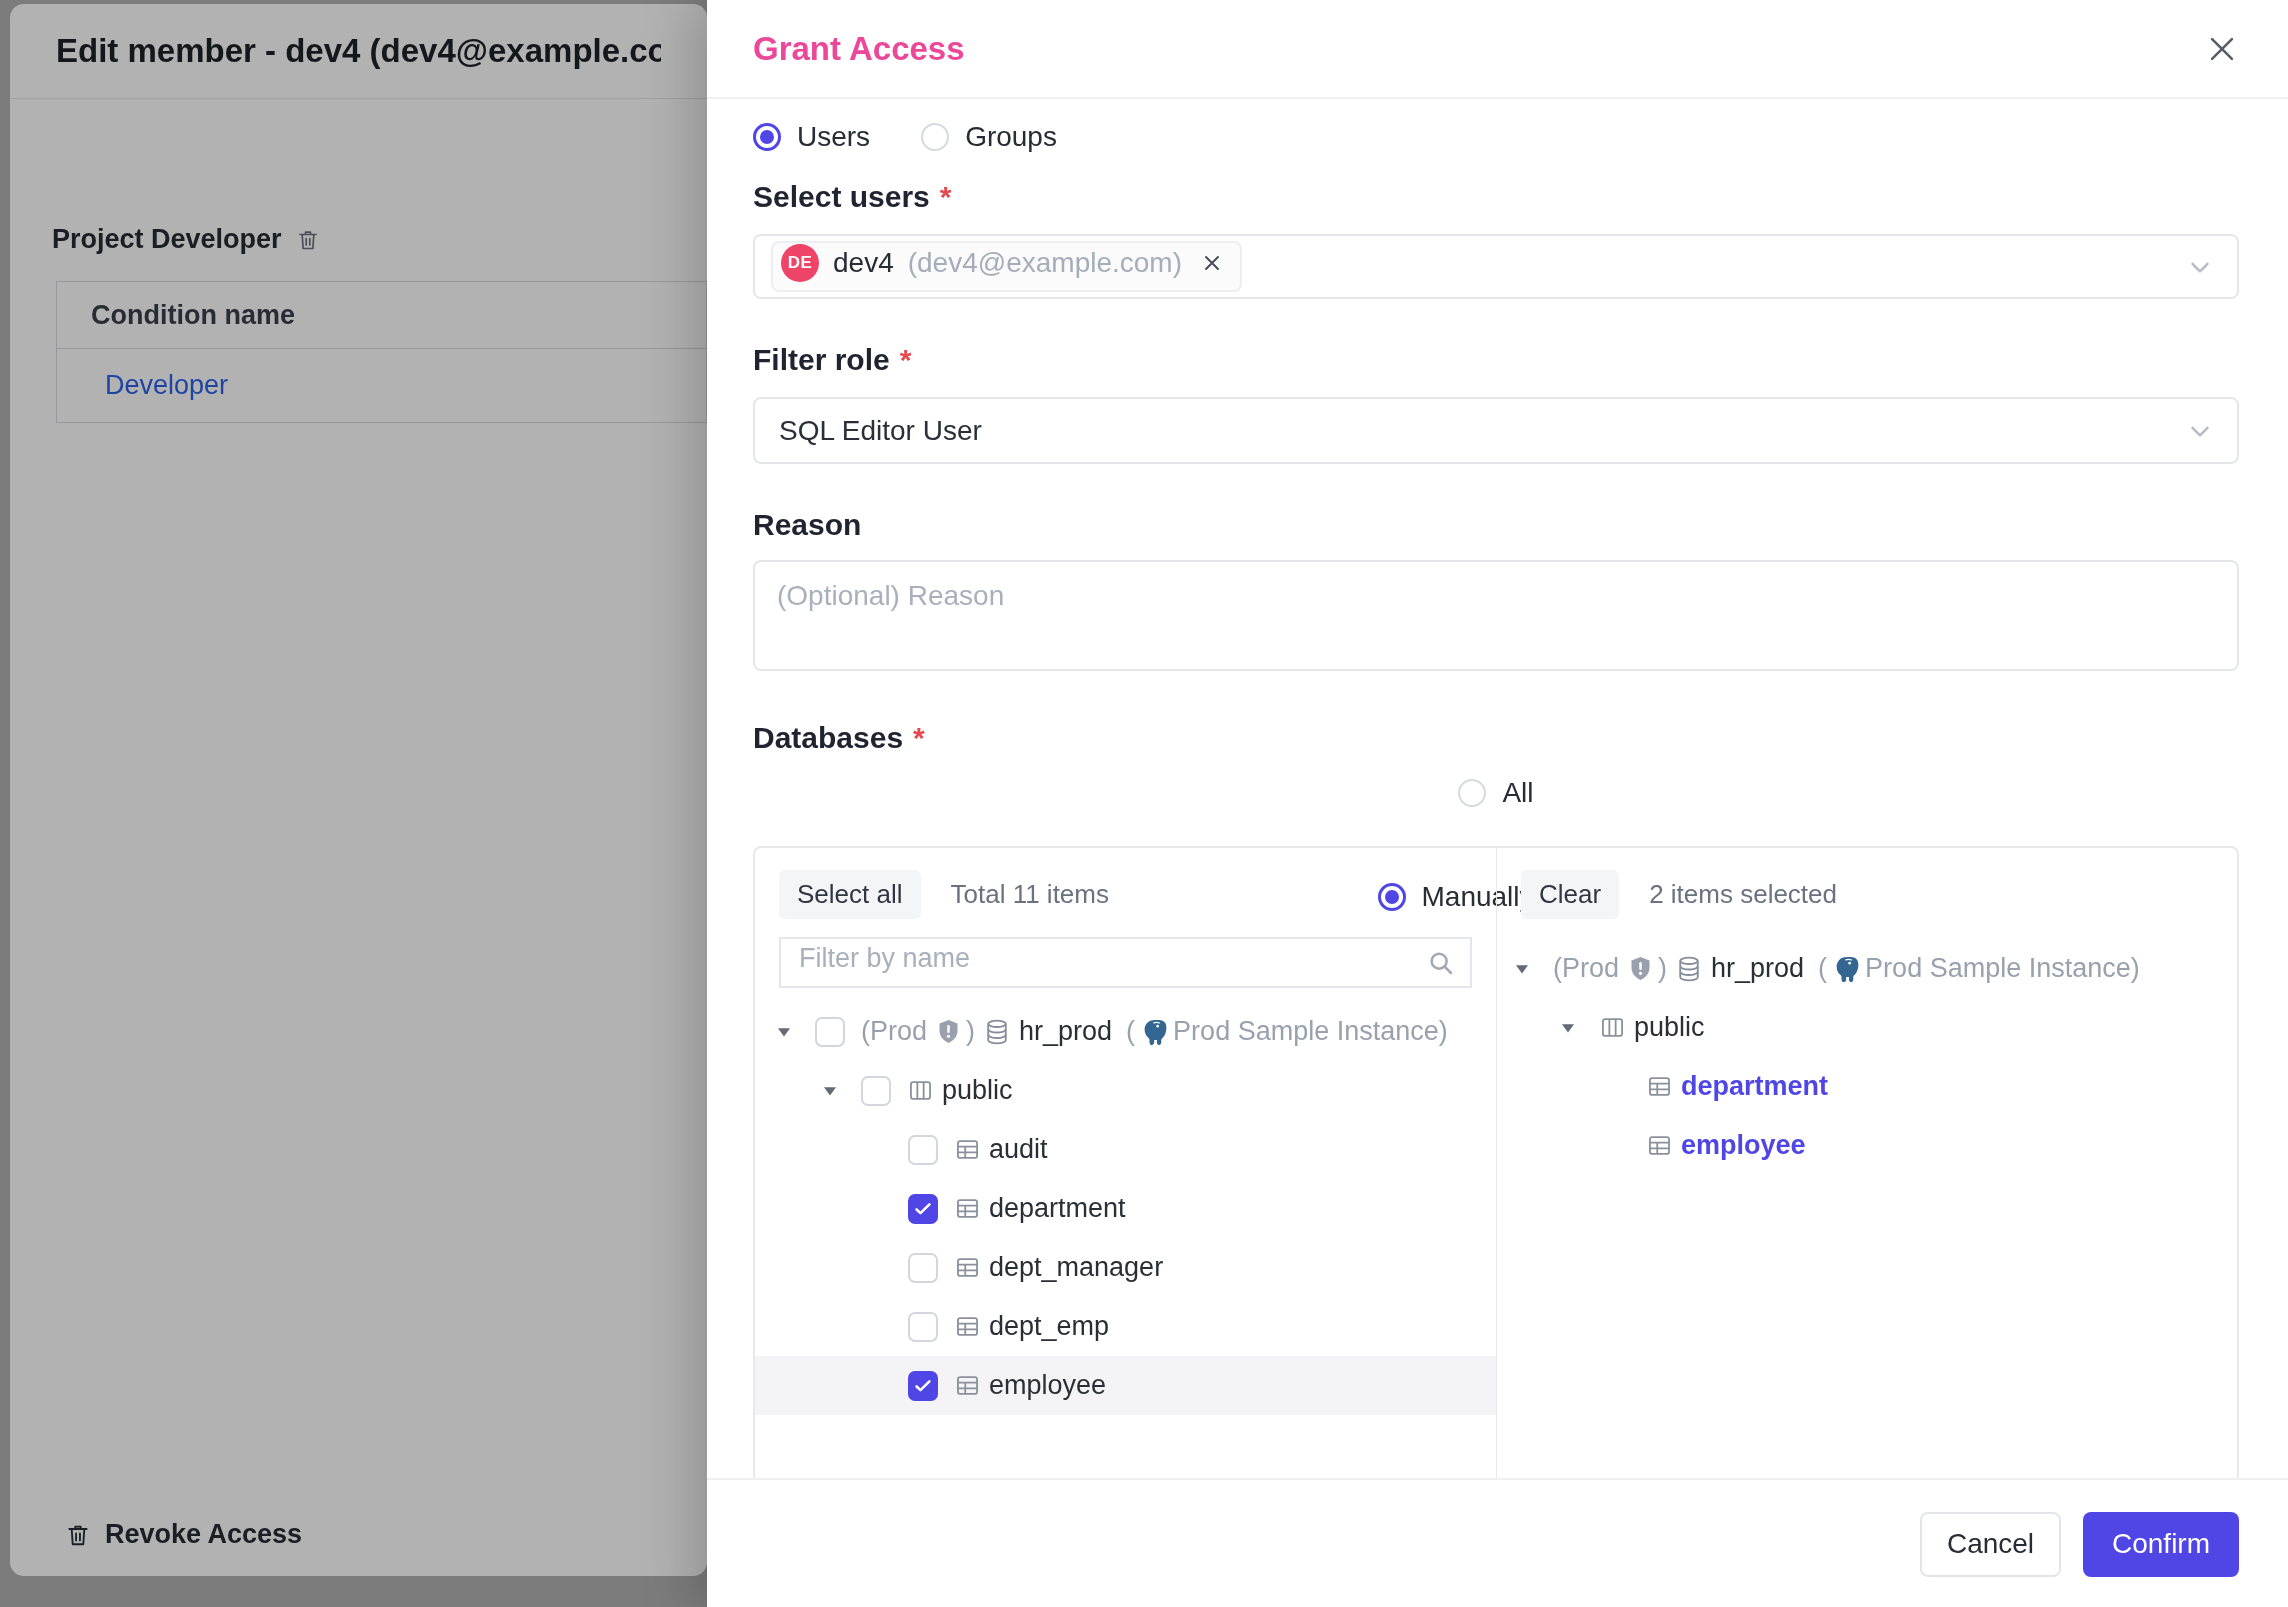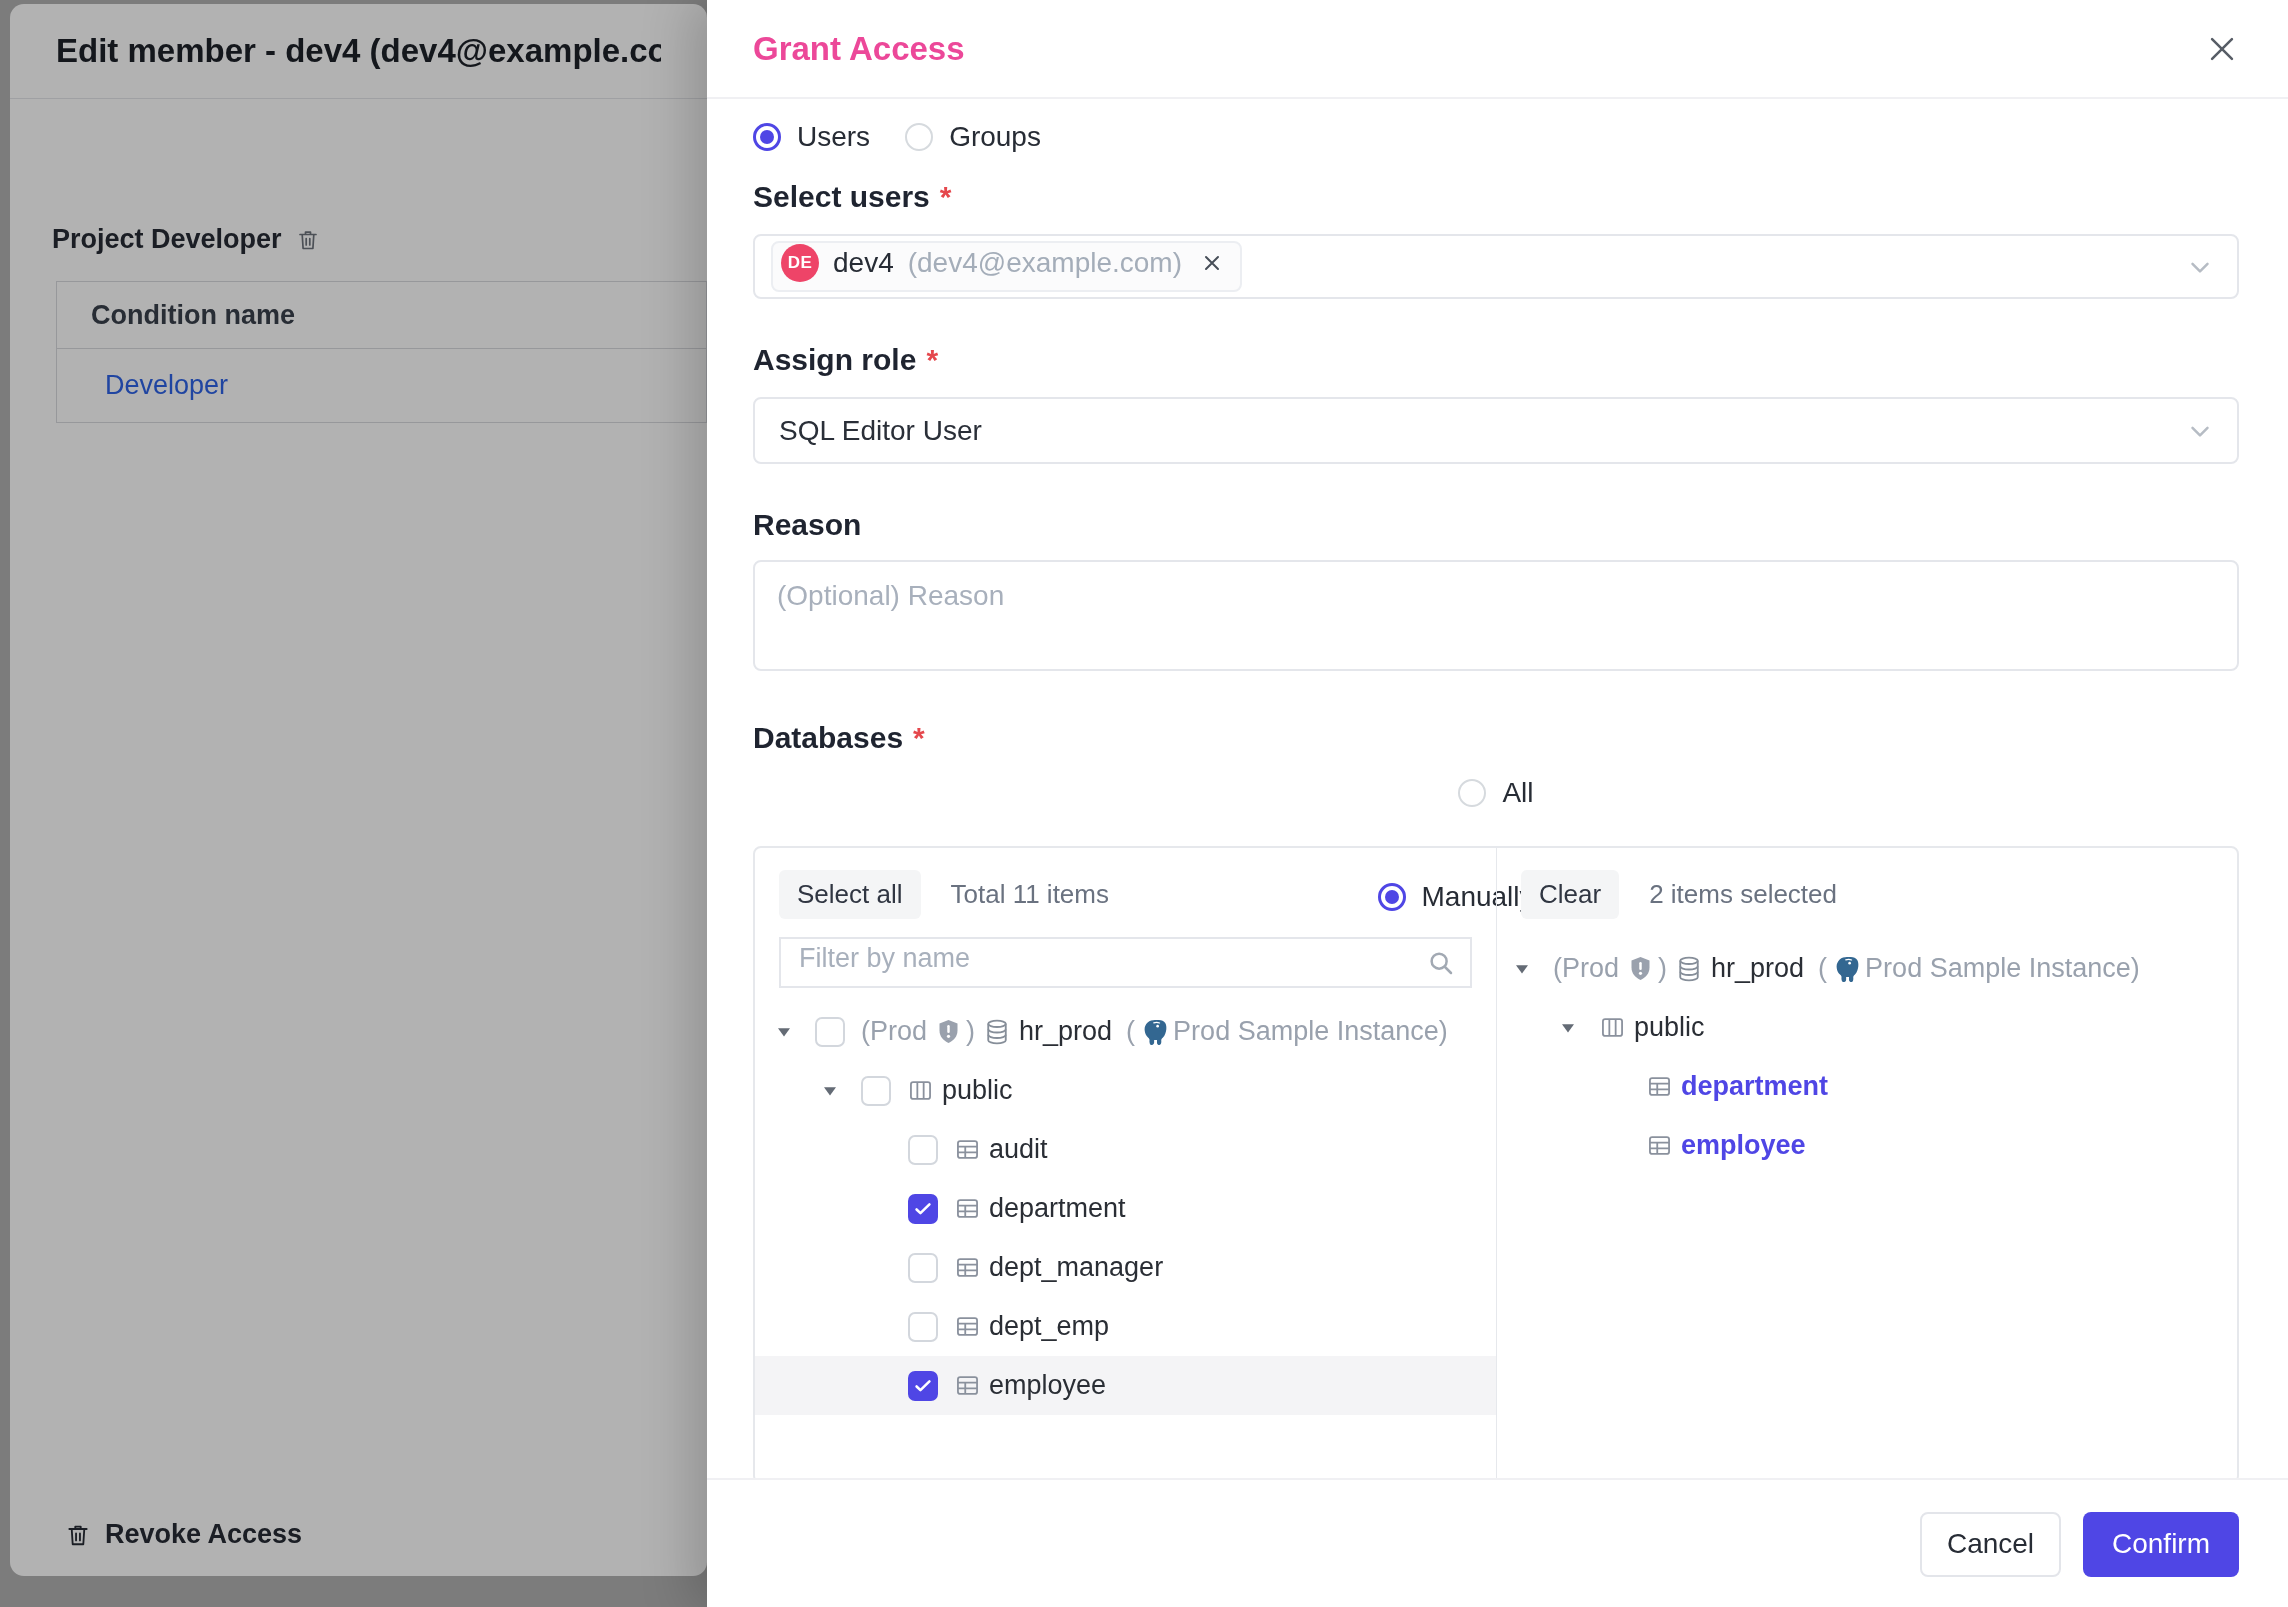--- a/index.html
+++ b/index.html
@@ -65,21 +65,21 @@
   }
   .drawer-header {
     height: 99px; border-bottom: 2px solid #f0f0f3;
     display: flex; align-items: center; padding: 0 50px 0 46px;
   }
   .drawer-title { font-size: 33px; font-weight: 600; color: #ec4899; }
   .close-btn { margin-left: auto; cursor: pointer; display: flex; align-items: center; }
 
   .drawer-body { padding: 0 50px 0 46px; }
 
-  .radio-row { margin-top: 12px; height: 51px; display: flex; align-items: center; gap: 35px; }
+  .radio-row { margin-top: 12px; height: 51px; display: flex; align-items: center; gap: 51px; }
   .radio-item { display: flex; align-items: center; gap: 16px; font-size: 28px; color: #272c35; cursor: pointer; }
   .radio { width: 28px; height: 28px; border-radius: 50%; border: 2px solid #d6dade; background: #fff; position: relative; flex: none; }
   .radio.sel { border: 3px solid #4f46e5; }
   .radio.sel::after { content: ""; position: absolute; inset: 4px; border-radius: 50%; background: #4f46e5; }
 
   .field-label { margin-top: 18px; font-size: 30px; font-weight: 600; color: #1f2430; display: flex; gap: 10px; }
   .req { color: #e5484d; font-weight: 600; }
   .mt-lg { margin-top: 44px; }
 
   .select-box {
@@ -302,21 +302,21 @@
             </svg>
         </span>
       </div>
       <svg class="ic chev" width="30" height="30" viewBox="0 0 30 30">
           <use href="#sym-chev"></use>
         </svg>
     </div>
 
     
     <div class="field-label mt-lg">
-      <span>Assign role</span>
+      <span>Filter role</span>
       <span class="req">*</span>
     </div>
     <div class="select-box role-box">
       <span>SQL Editor User</span>
       <svg class="ic chev" width="30" height="30" viewBox="0 0 30 30">
           <use href="#sym-chev"></use>
         </svg>
     </div>
 
     

